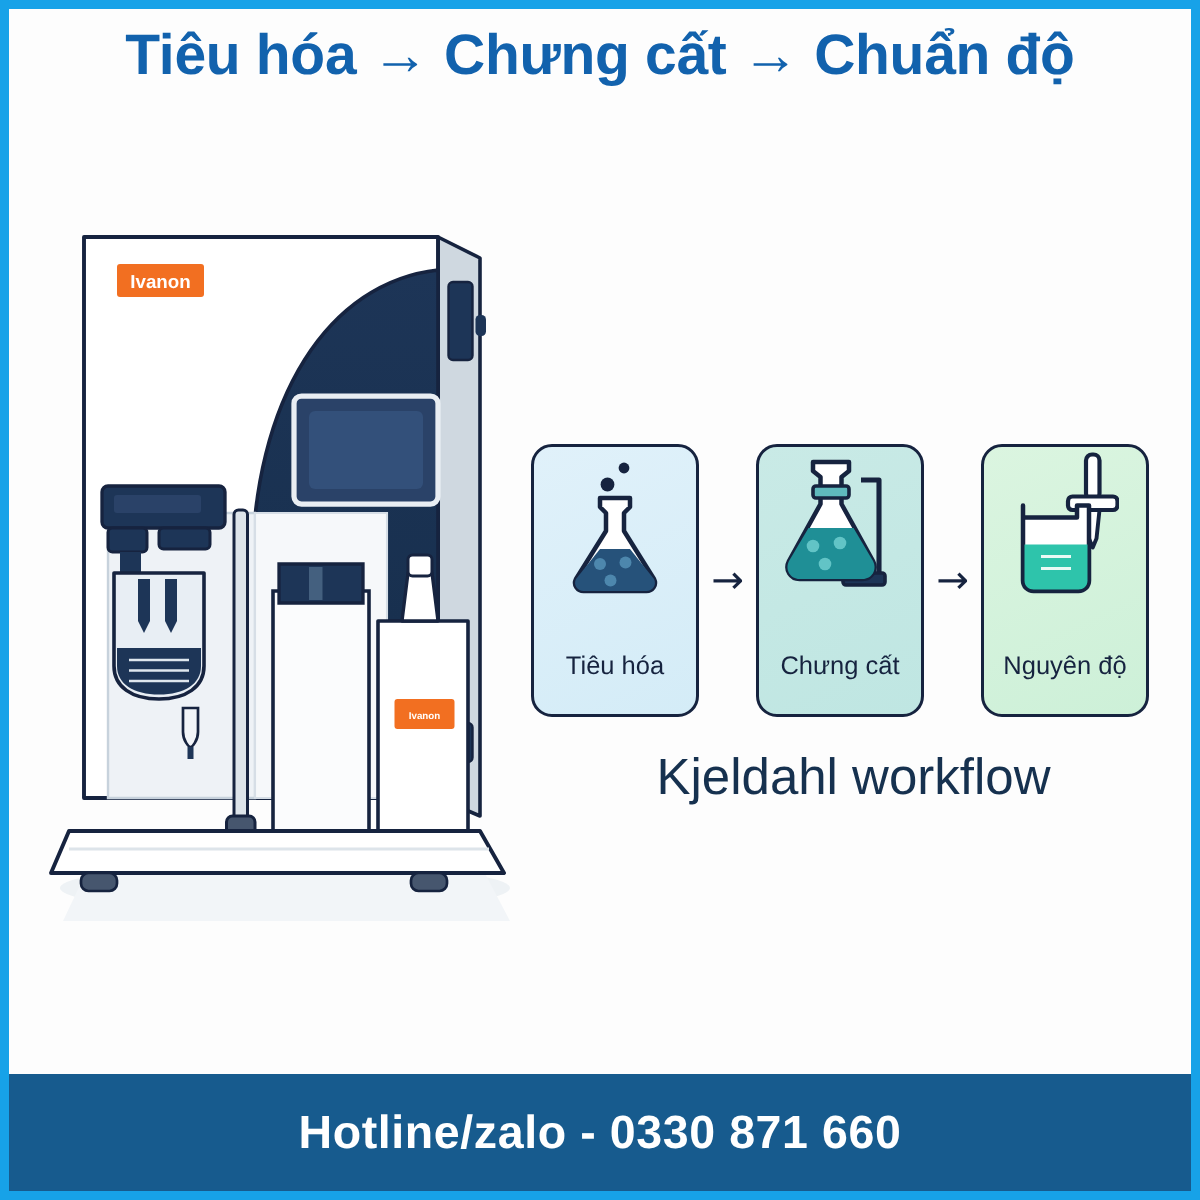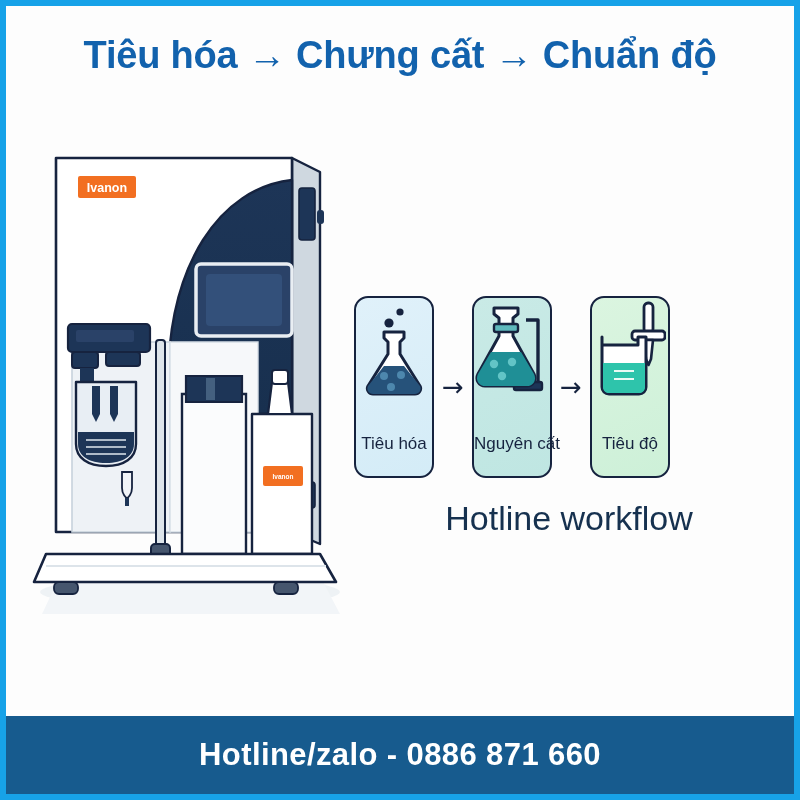--- a/index.html
+++ b/index.html
@@ -21,21 +21,21 @@
   }
   
   .header {
     position: absolute;
     left: 0; right: 0; top: 0;
     height: 108px;
     text-align: center;
   }
   .title {
     margin: 0;
-    padding-top: 28px;
+    padding-top: 10px;
     font-size: 38px;
     font-weight: bold;
     letter-spacing: -0.2px;
     color: #1262ad;
     font-family: "Liberation Sans", sans-serif;
     white-space: nowrap;
   }
   .subtitle {
     margin: 0;
     padding-top: 8px;
@@ -81,21 +81,21 @@
     position: absolute;
     left: 348px;
     top: 178px;
     width: 430px;
     height: 190px;
     display: flex;
     align-items: center;
   }
   .step-card {
     position: relative;
-    width: 80px;
+    width: 112px;
     height: 182px;
     border: 2.2px solid #16233f;
     border-radius: 14px;
     box-sizing: border-box;
     display: flex;
     flex-direction: column;
     align-items: center;
     justify-content: flex-start;
     padding-top: 0;
     flex: none;
@@ -242,42 +242,42 @@
             <path d="M52 18 L64 18 L64 86 L40 86" fill="none" stroke="#16233f" stroke-width="3.4" stroke-linejoin="round"></path>
             <rect x="40" y="80" width="28" height="8" rx="2" fill="#1d3557" stroke="#16233f" stroke-width="2.4"></rect>
             <path d="M20 6 L44 6 L44 12 L39 16 L39 34 L60 72 C63 78 59 84 53 84 L11 84 C5 84 1 78 4 72 L25 34 L25 16 L20 12 Z" fill="#ffffff" stroke="#16233f" stroke-width="3" stroke-linejoin="round"></path>
             <rect x="20" y="22" width="24" height="8" rx="2" fill="#5fb9bd" stroke="#16233f" stroke-width="2.4"></rect>
             <path d="M17 50 L47 50 L60 72 C63 78 59 84 53 84 L11 84 C5 84 1 78 4 72 Z" fill="#1f8f96"></path>
             <circle cx="20" cy="62" r="4.2" fill="#62c4c6"></circle>
             <circle cx="38" cy="60" r="4.2" fill="#62c4c6"></circle>
             <circle cx="28" cy="74" r="4.2" fill="#62c4c6"></circle>
           </svg>
         </div>
-        <span class="card-label">Nguyên cất</span>
+        <span class="card-label">Chưng cất</span>
       </div>
 
       <span class="arrow">→</span>
 
       <div class="step-card card-3">
         <div class="card-icon">
           <svg width="72" height="98" viewBox="0 0 72 98" xmlns="http://www.w3.org/2000/svg">
             <rect x="50" y="2" width="9" height="30" rx="4" fill="#ffffff" stroke="#16233f" stroke-width="2.8"></rect>
             <rect x="38" y="30" width="33" height="9" rx="3" fill="#ffffff" stroke="#16233f" stroke-width="2.8"></rect>
             <path d="M50 39 L59 39 L57 58 L54.5 64 L52 58 Z" fill="#ffffff" stroke="#16233f" stroke-width="2.6" stroke-linejoin="round"></path>
             <path d="M8 36 L52 36 L52 46 L44 46 L44 40 L16 40 L16 88 L46 88 L46 46" fill="none" stroke="#16233f" stroke-width="0"></path>
             <path d="M8 36 L8 86 C8 90 11 93 15 93 L45 93 C49 93 52 90 52 86 L52 36 L44 36 L44 44 L8 44 Z" fill="#ffffff" stroke="#16233f" stroke-width="3" stroke-linejoin="round"></path>
             <path d="M9 62 L51 62 L51 86 C51 90 48 92 45 92 L15 92 C12 92 9 90 9 86 Z" fill="#2ec4ab"></path>
             <line x1="20" y1="70" x2="40" y2="70" stroke="#eafaf5" stroke-width="2"></line>
             <line x1="20" y1="78" x2="40" y2="78" stroke="#eafaf5" stroke-width="2"></line>
           </svg>
         </div>
-        <span class="card-label">Tiêu độ</span>
+        <span class="card-label">Nguyên độ</span>
       </div>
     </div>
 
-    <div class="workflow-caption">Hotline workflow</div>
+    <div class="workflow-caption">Kjeldahl workflow</div>
   </div>
 
   <div class="footer">
-    <span class="footer-text">Hotline/zalo - 0886 871 660</span>
+    <span class="footer-text">Hotline/zalo - 0330 871 660</span>
   </div>
 
 </div>
 
 </body></html>

